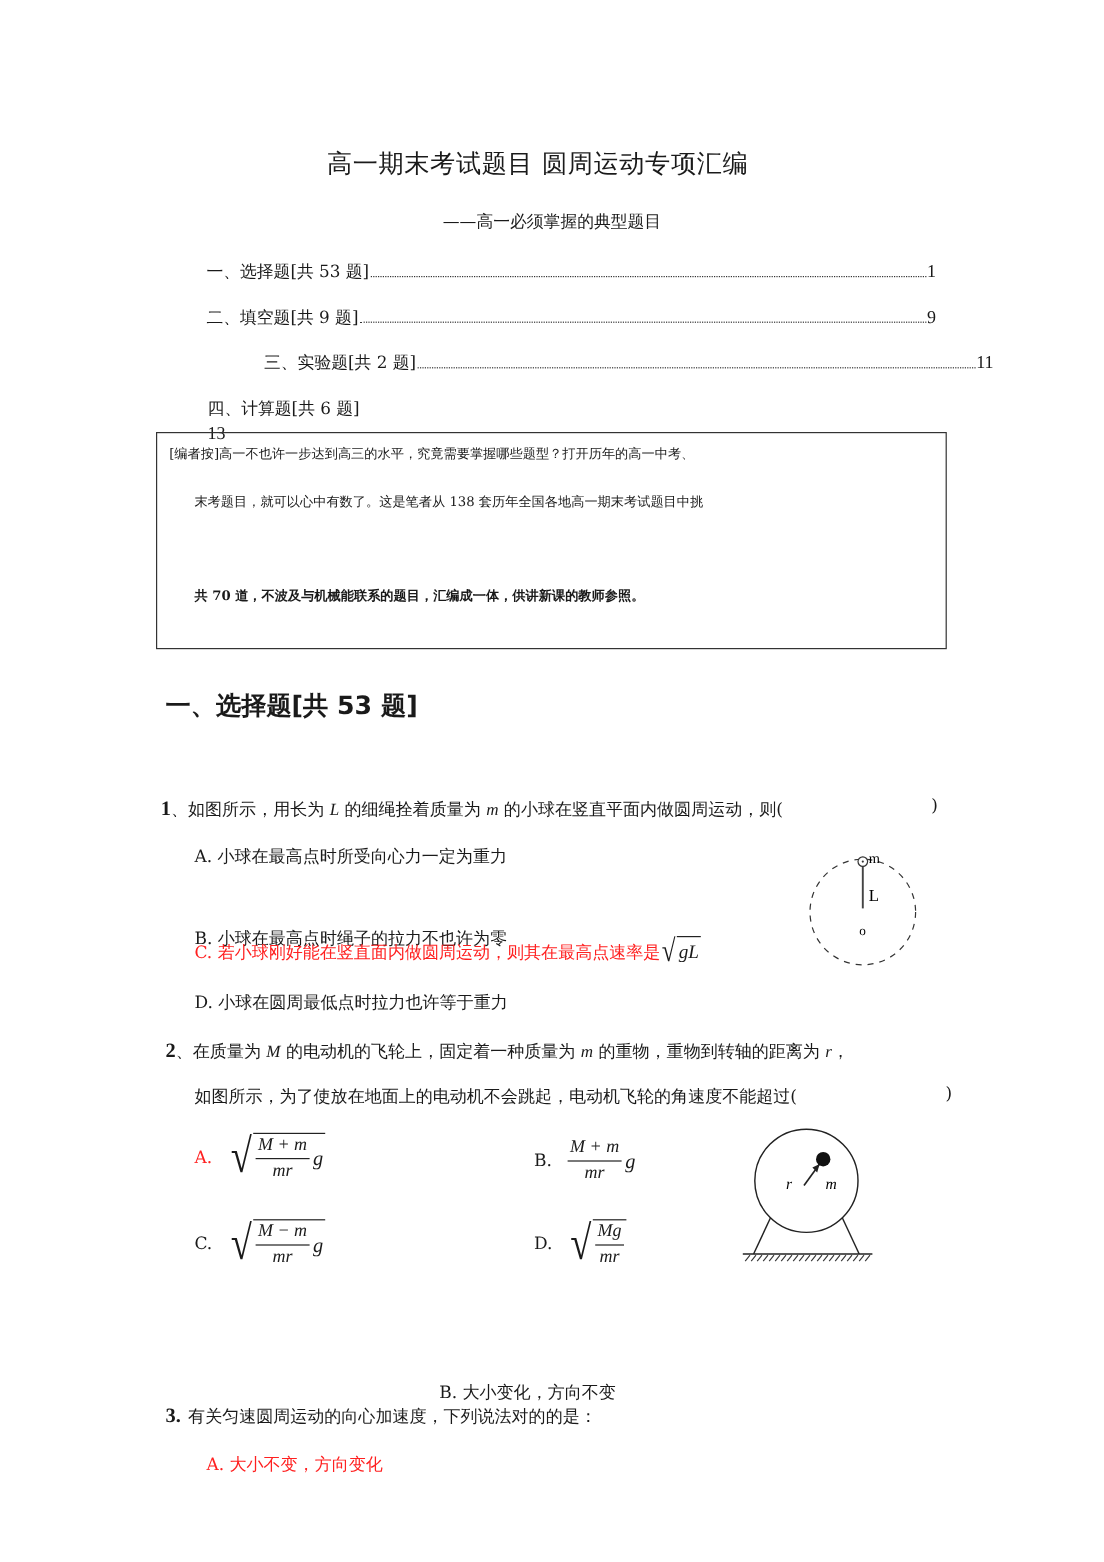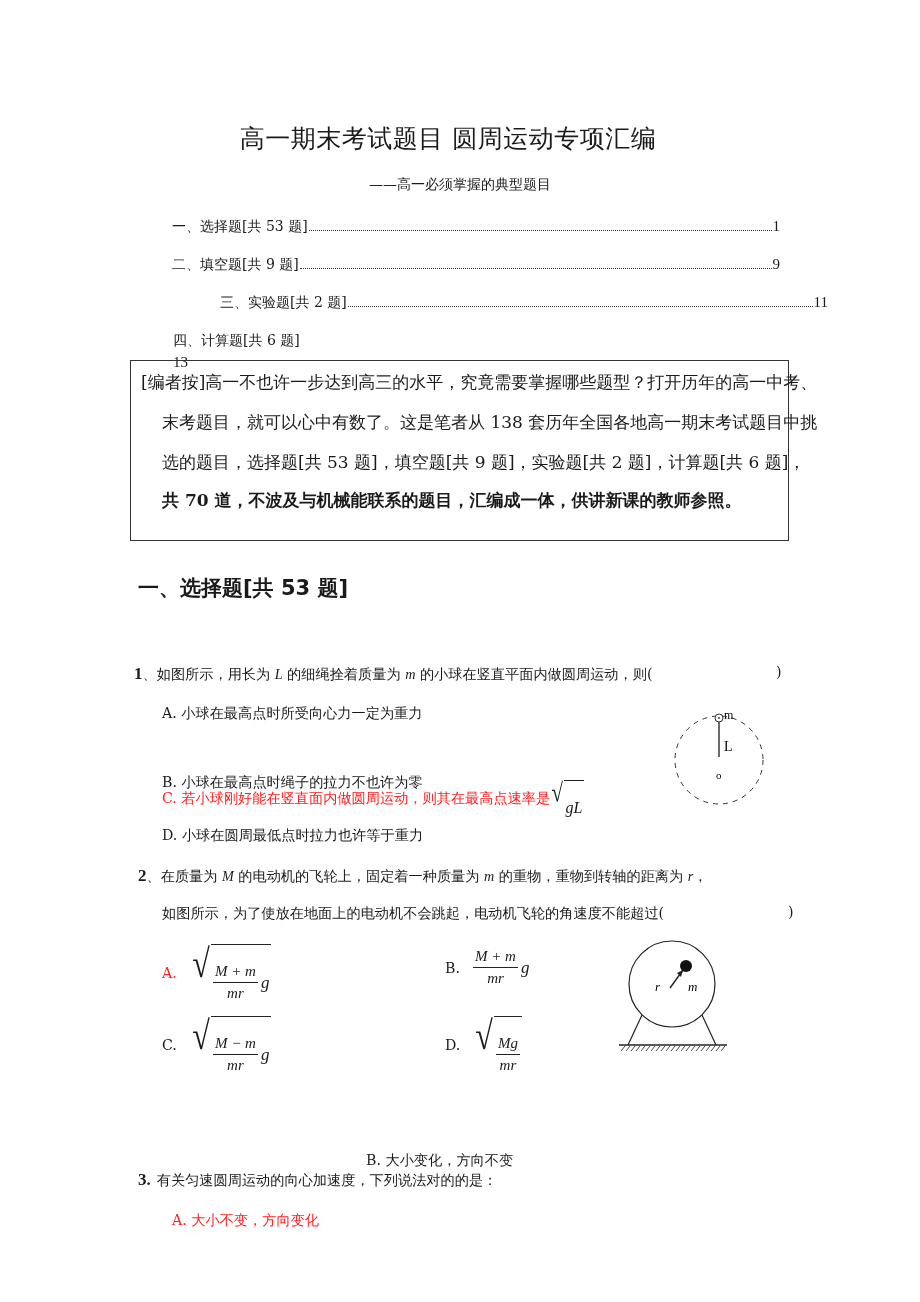--- a/index.html
+++ b/index.html
@@ -1,35 +1,35 @@
 <!DOCTYPE html>
 <html><head>
 <meta charset="utf-8">
 <style>
   html, body { margin: 0; padding: 0; background: #ffffff; }
   body { width: 920px; height: 1302px; position: relative; overflow: hidden;
          font-family: "DejaVu Serif", "Liberation Serif", serif; color: #1a1a1a; }
   .abs { position: absolute; white-space: nowrap; }
-  .title { left: 0; width: 896px; text-align: center; top: 122px; font-size: 25px; letter-spacing: 0.5px; }
+  .title { left: 0; width: 896px; text-align: center; top: 122px; font-size: 21px; letter-spacing: 0.5px; }
   .subtitle { left: 0; width: 920px; text-align: center; top: 176px; font-size: 14px; padding-left: 0; }
   .toc-row { left: 172px; width: 608px; display: flex; align-items: baseline; font-size: 14px; }
   .toc-row .lbl { flex: none; }
   .toc-row .dots { flex: 1; border-bottom: 1.5px dotted #333; margin: 0 1px 3px 1px; height: 1px; }
   .toc-row .pg { flex: none; font-family: "Liberation Serif", serif; font-size: 15px; }
   .note-box { left: 130px; top: 360px; width: 659px; height: 181px; border: 1.3px solid #333; box-sizing: border-box; }
-  .note-line { font-size: 17px; position: absolute; white-space: nowrap; }
+  .note-line { font-size: 11px; position: absolute; white-space: nowrap; }
   .section-h { left: 138px; top: 574px; font-family: "DejaVu Sans", "Liberation Sans", sans-serif; font-weight: bold; font-size: 21px; }
   .q { font-size: 14.2px; }
   .qnum { font-family: "Liberation Serif", serif; font-weight: bold; font-size: 17px; }
   .opt { font-size: 14.2px; }
   .red { color: #ff2020; }
   .ital { font-style: italic; font-family: "Liberation Serif", serif; }
   .sqrt { display: inline-flex; align-items: stretch; vertical-align: middle; font-family: "Liberation Serif", serif; font-style: italic; }
   .sqrt .rad { font-style: normal; font-size: 26px; line-height: 1; transform: scaleX(0.8); margin-right: -1px; }
-  .sqrt .under { border-top: 1.2px solid #222; padding: 18px 2px 0 2px; display: inline-flex; align-items: center; }
+  .sqrt .under { border-top: 1.2px solid #222; padding: 1px 2px 0 2px; display: inline-flex; align-items: center; }
   .frac { display: inline-flex; flex-direction: column; align-items: center; vertical-align: middle; font-family: "Liberation Serif", serif; font-style: italic; font-size: 15px; line-height: 1.15; }
   .frac .num { border-bottom: 1.2px solid #222; padding: 0 2px 2px 2px; }
   .frac .den { padding-top: 2px; }
   .gvar { font-family: "Liberation Serif", serif; font-style: italic; font-size: 17px; margin-left: 3px; }
   svg text { font-family: "Liberation Serif", serif; }
 </style>
 </head>
 <body>
 
 <div class="abs title">高一期末考试题目  圆周运动专项汇编</div>
@@ -54,21 +54,20 @@
   <div class="abs toc-row" style="top:332px;flex-direction:column;">
     <span class="lbl">四、计算题[共 6 题]</span>
     <span class="dots"></span>
     <span class="pg">13</span>
   </div>
 </div>
 
 <div class="abs note-box">
   <div class="note-line" style="left:10px; top:10px;">[编者按]高一不也许一步达到高三的水平，究竟需要掌握哪些题型？打开历年的高一中考、</div>
   <div class="note-line" style="left:31px; top:50px;">末考题目，就可以心中有数了。这是笔者从 138 套历年全国各地高一期末考试题目中挑</div>
-  <div class="note-line" style="left:31px; top:90px;">选的题目，选择题[共 53 题]，填空题[共 9 题]，实验题[共 2 题]，计算题[共 6 题]，</div>
   <div class="note-line" style="left:31px; top:128px;font-weight:bold;">共 70 道，不波及与机械能联系的题目，汇编成一体，供讲新课的教师参照。</div>
 </div>
 
 <div class="abs section-h">一、选择题[共 53 题]</div>
 
 <div>
   <div class="abs q" style="left:134px; top:664px;">
     <span class="qnum">1</span><span>、</span><span>如图所示，用长为 </span><span class="ital">L</span><span> 的细绳拴着质量为 </span><span class="ital">m</span><span> 的小球在竖直平面内做圆周运动，则(</span>
   </div>
   <div class="abs q" style="left:776px; top:664px;">)</div>

